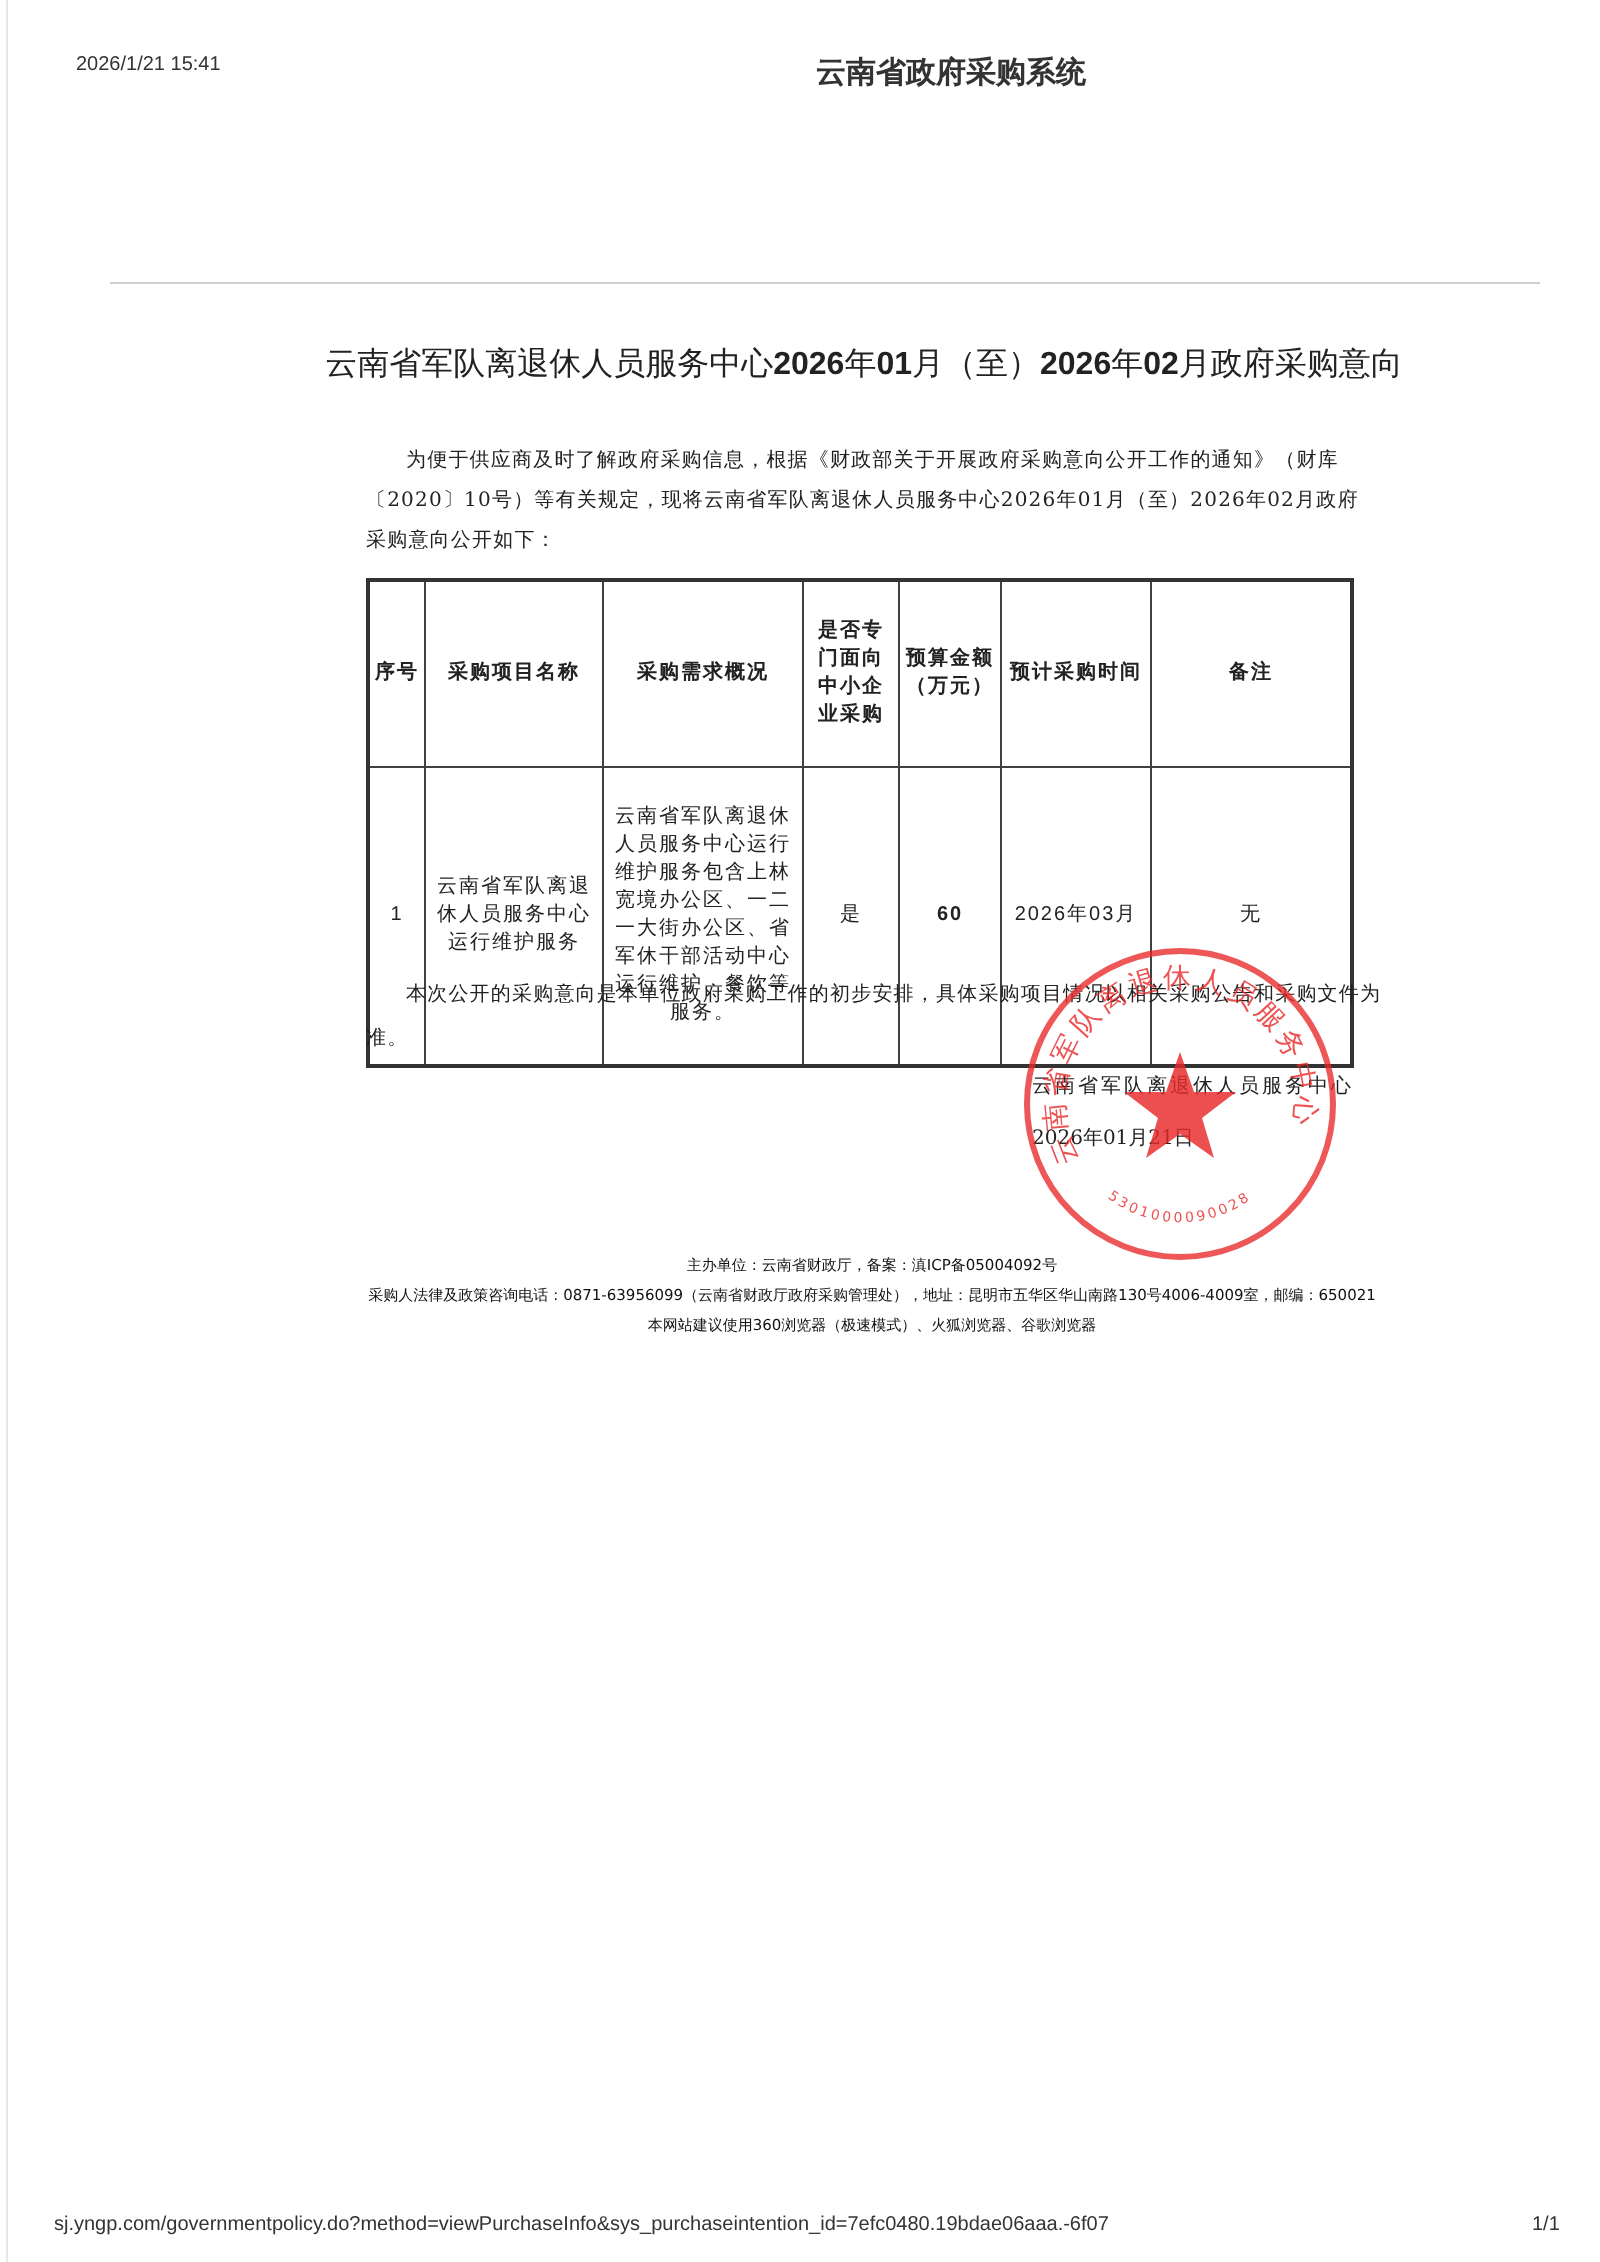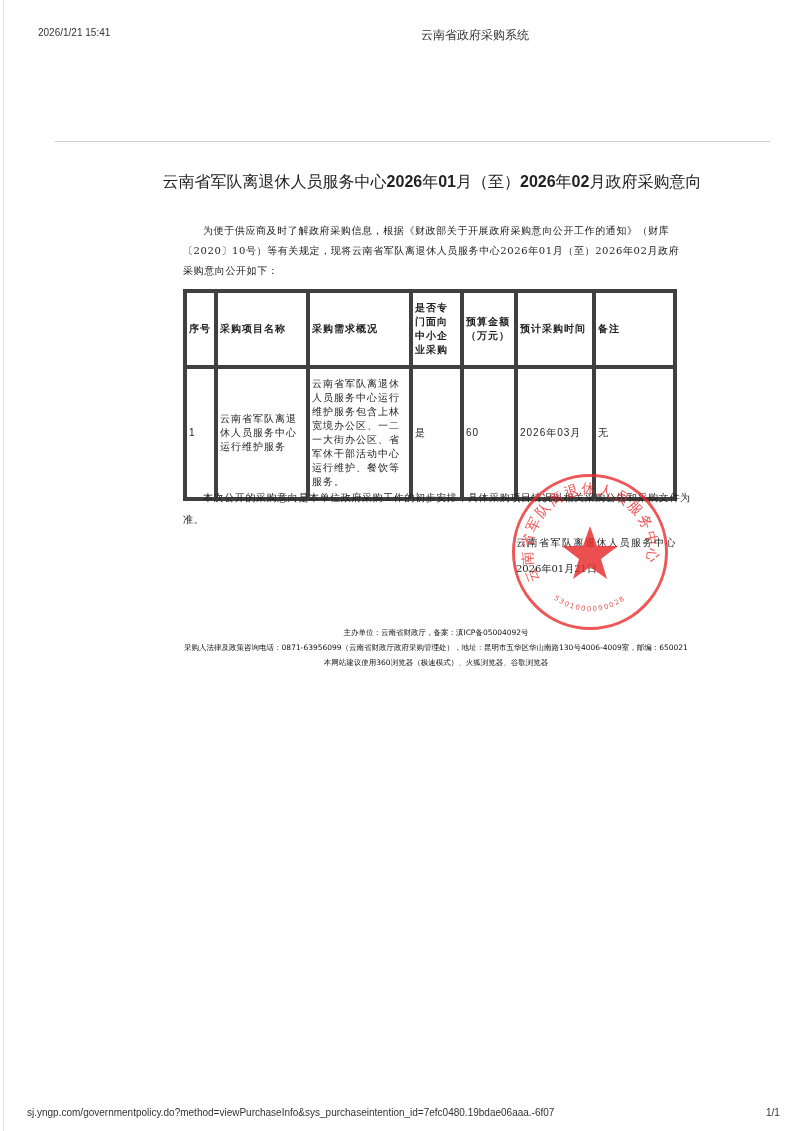--- a/index.html
+++ b/index.html
@@ -3,21 +3,21 @@
   <meta charset="utf-8">
   <style>
     html, body { margin: 0; padding: 0; }
     body {
       width: 800px; height: 1131px; position: relative; overflow: hidden;
       background: #ffffff; color: #1a1a1a;
       font-family: "DejaVu Sans", "Liberation Sans", sans-serif;
     }
     .left-edge { position: absolute; left: 3px; top: 0; width: 1px; height: 1131px; background: #e6e6e6; }
     .print-header-time { position: absolute; left: 38px; top: 27px; font-size: 10px; color: #333; font-family: "Liberation Sans", sans-serif; }
-    .print-header-title { position: absolute; left: 421px; top: 27px; font-size: 12px; color: #333; }
+    .print-header-title { position: absolute; left: 408px; top: 27px; font-size: 15px; color: #333; font-weight: bold; }
     .sep-line { position: absolute; left: 55px; top: 141px; width: 715px; height: 1px; background: #cfcfcf; }
 
     .doc-title {
       position: absolute; left: 132px; top: 172px; width: 600px; text-align: center;
       font-size: 16px; line-height: 20px; color: #222;
     }
     .doc-title b { font-family: "Liberation Sans", sans-serif; font-weight: bold; }
 
     .intro {
       position: absolute; left: 183px; top: 221px; width: 500px;
@@ -25,31 +25,31 @@
       font-size: 10px; line-height: 20px; color: #222; letter-spacing: 0.6px;
     }
     .intro .indent { display: inline-block; width: 20px; }
 
     table.intent {
       position: absolute; left: 183px; top: 289px; width: 494px;
       border-collapse: collapse; border: 2px solid #333;
       font-family: "DejaVu Serif", "Liberation Serif", serif; font-size: 10px; color: #222;
     }
     table.intent th, table.intent td {
-      border: 4px solid #404040; text-align: left; vertical-align: middle; padding: 8px 2px;
+      border: 1px solid #404040; text-align: center; vertical-align: middle; padding: 18px 2px;
       line-height: 14px; letter-spacing: 1px;
     }
     table.intent thead tr { height: 58px; }
     table.intent tbody tr { height: 128px; }
     table.intent th { font-weight: bold; }
     .c-no { width: 23px; }
     .c-name { width: 84px; margin-left: 40px; }
     .c-need { width: 95px; }
     .c-sme { width: 43px; }
-    .c-budget { width: 46px; }
+    .c-budget { width: 46px; font-weight: bold; }
     .c-time { width: 70px; }
     .num { font-family: "Liberation Sans", sans-serif; letter-spacing: 0; }
 
     .note {
       position: absolute; left: 183px; top: 487px; width: 520px;
       font-family: "DejaVu Serif", "Liberation Serif", serif;
       font-size: 10px; line-height: 22px; color: #222; letter-spacing: 0.6px;
     }
     .note .indent { display: inline-block; width: 20px; }
 

